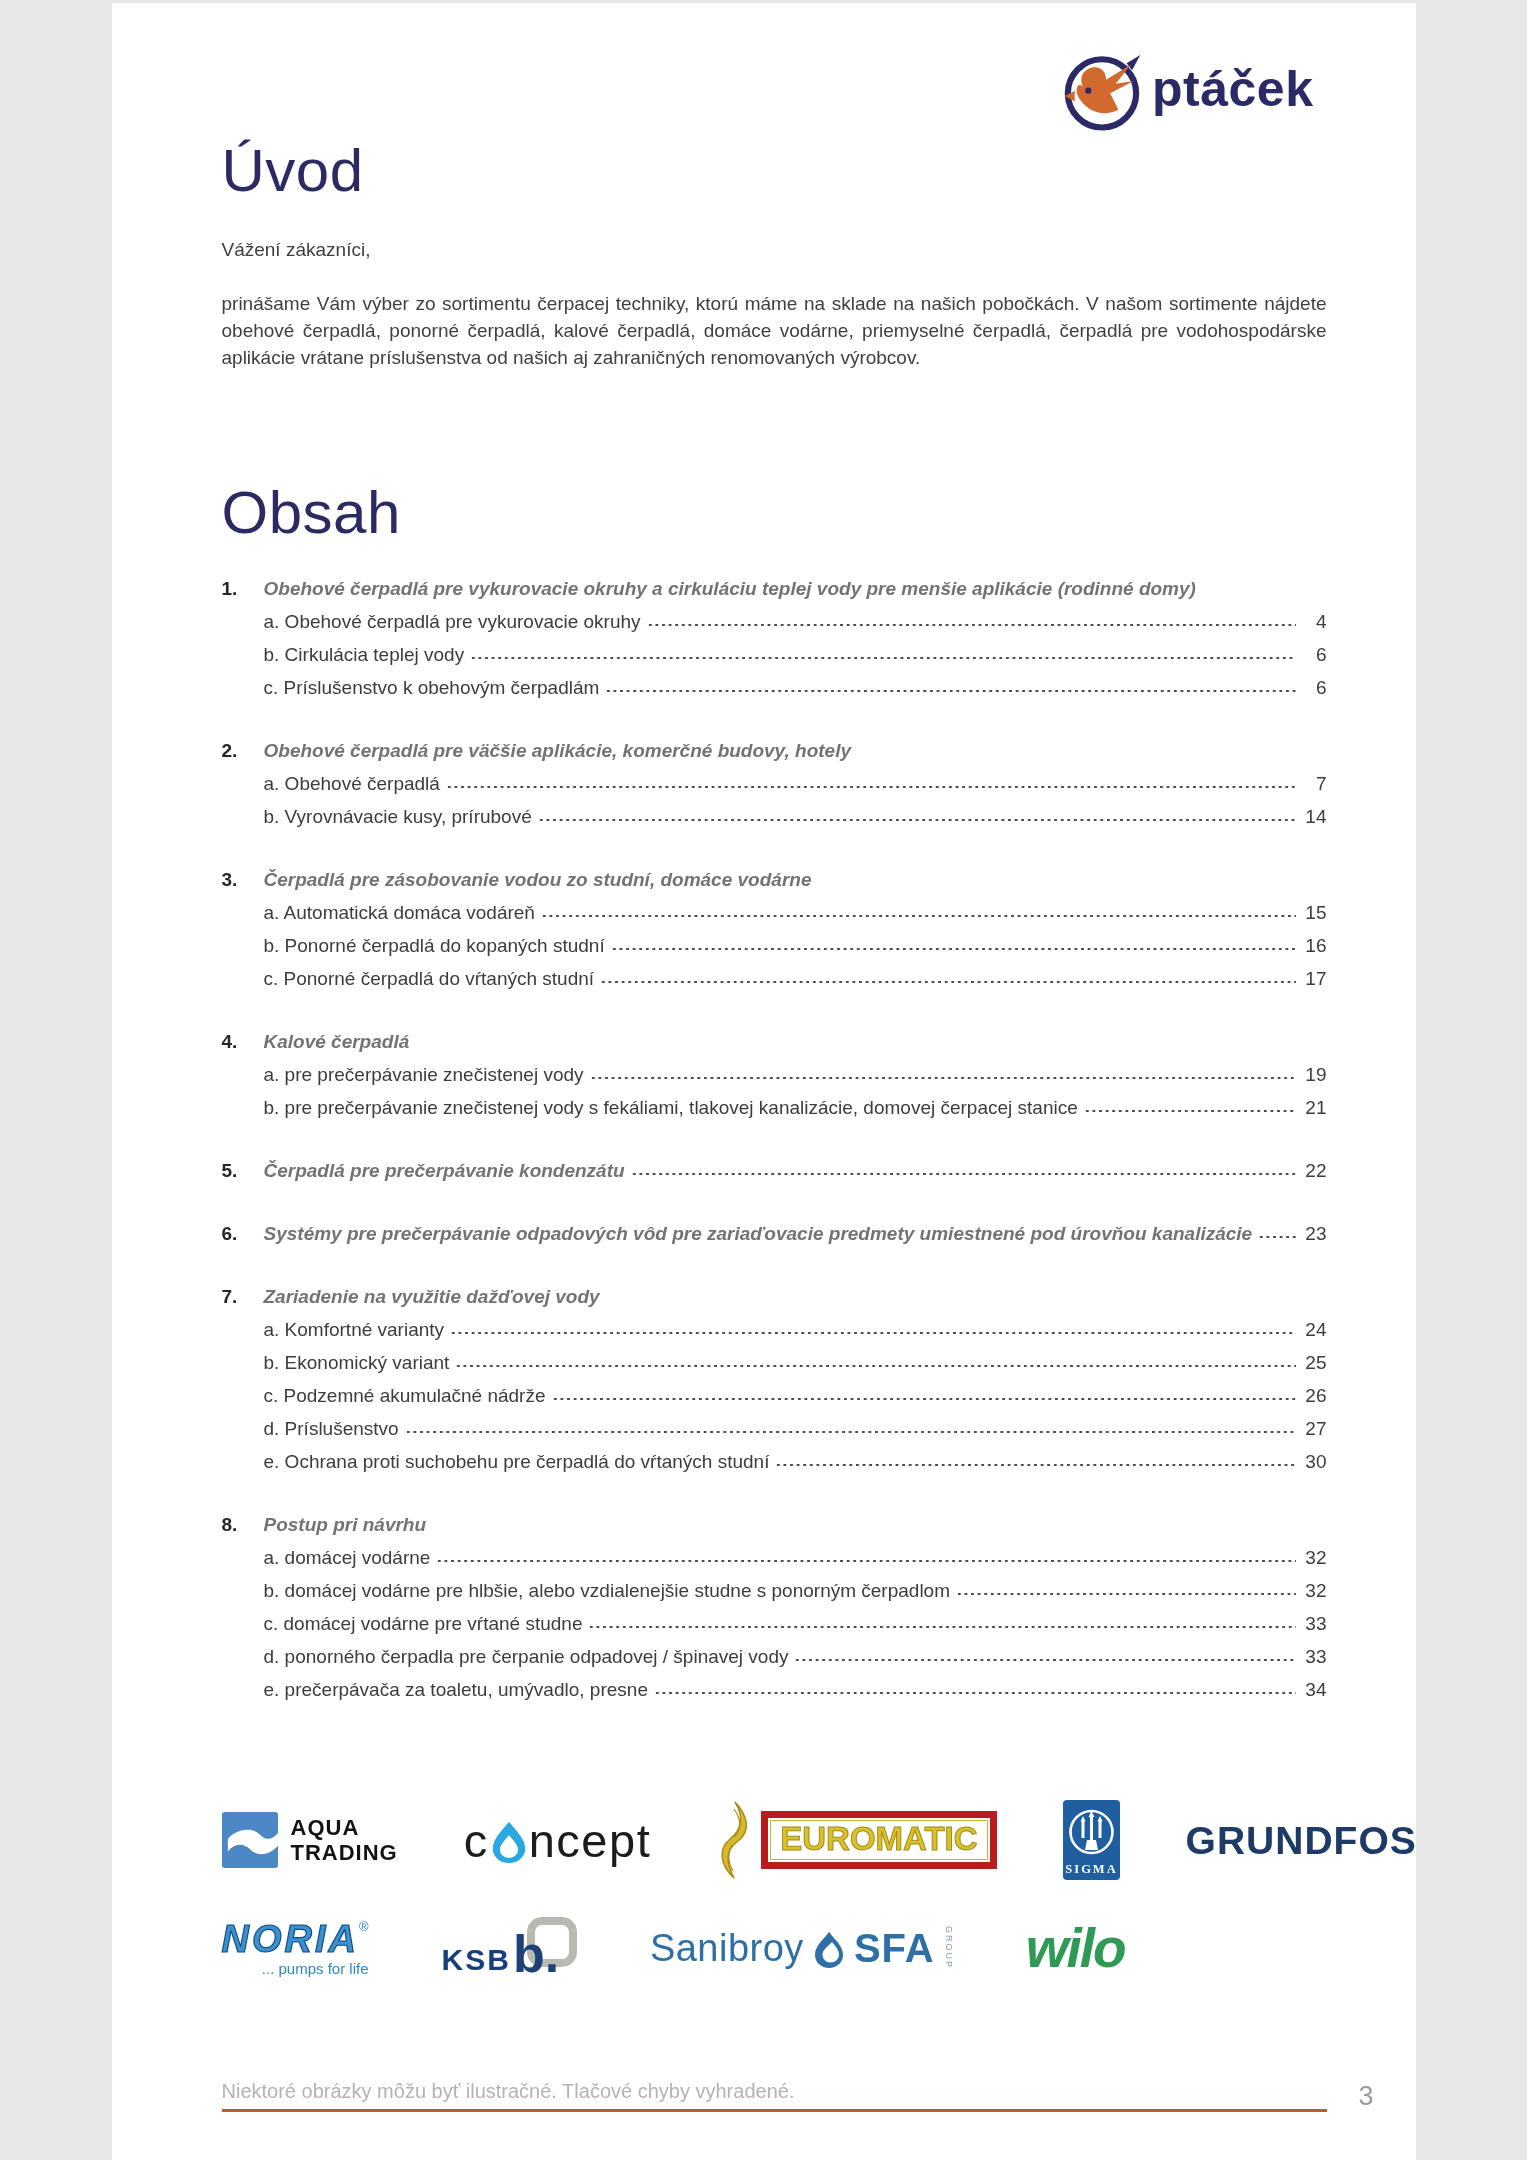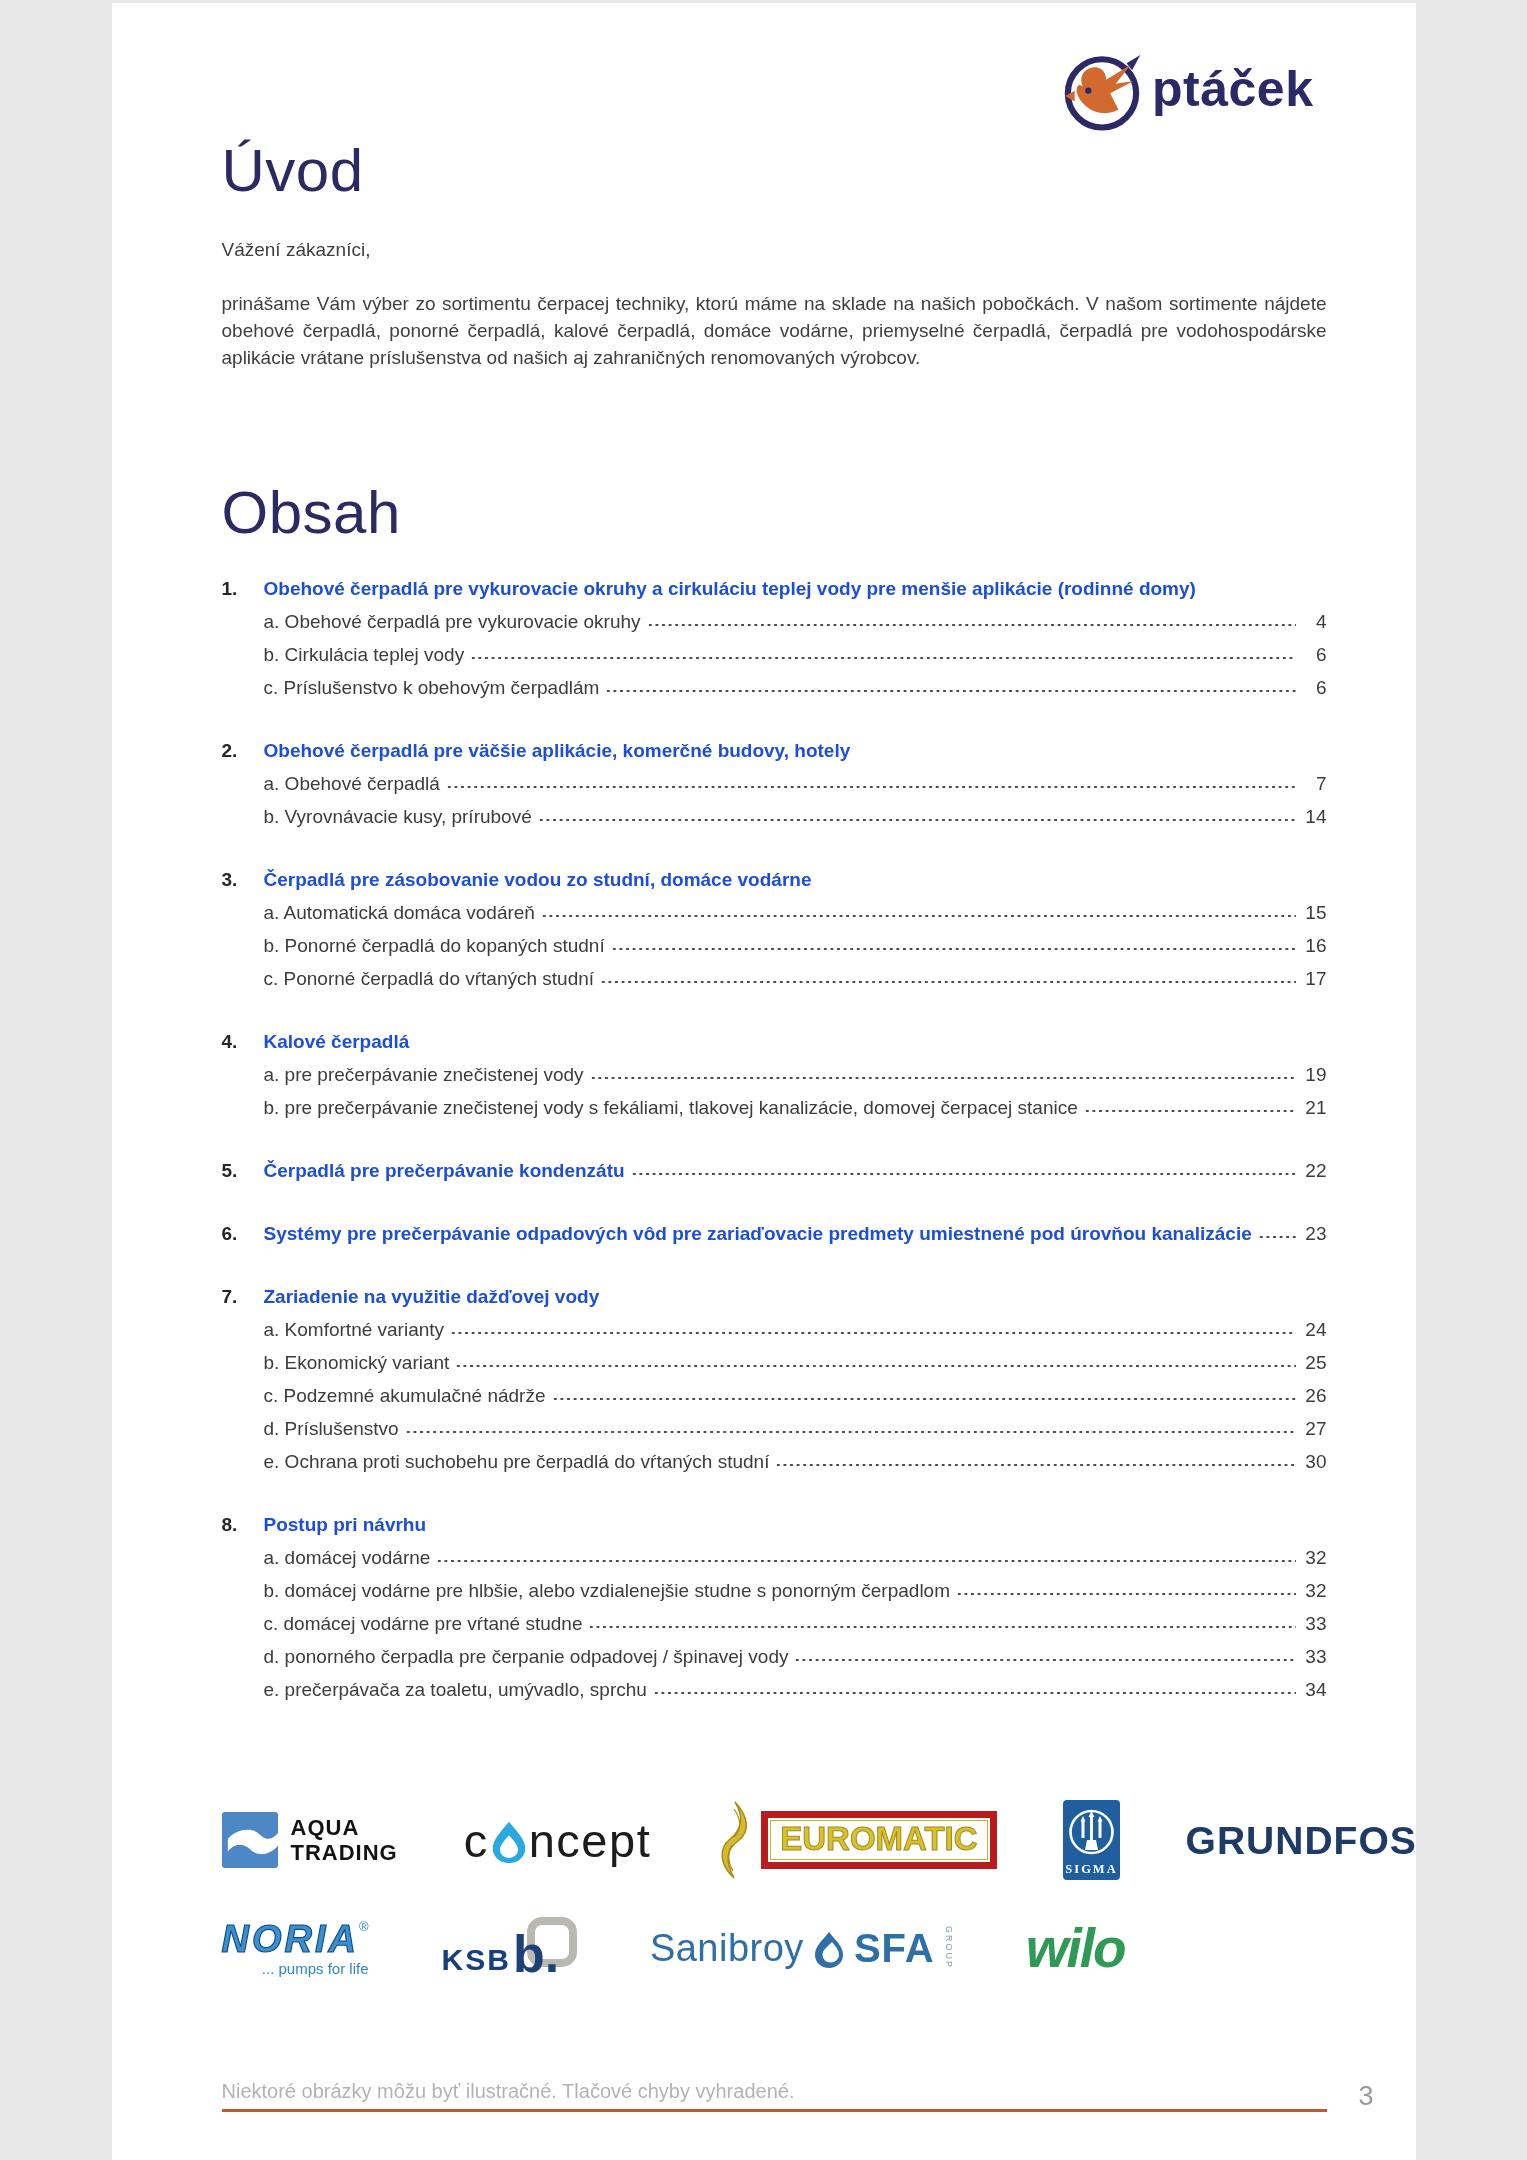--- a/index.html
+++ b/index.html
@@ -33,21 +33,21 @@
   .toc-title{margin-top:110px;}
   
   .salutation{margin:34px 0 0;font-size:19px;line-height:27px;}
   .body-par{margin:27px 0 0;font-size:19px;line-height:27px;text-align:justify;}
   
   .toc-list{margin-top:28px;}
   .toc-section{margin-top:30px;}
   .toc-section:first-child{margin-top:0;}
   .toc-row{display:flex;align-items:baseline;font-size:19px;line-height:33px;color:#3c3c3c;}
   .toc-num{flex:none;width:42px;font-weight:700;color:#262626;}
-  .toc-heading-title{font-weight:700;color:#1d4ed8;}
+  .toc-heading-title{font-weight:700;color:#737373;font-style:italic;}
   .toc-item{padding-left:42px;}
   .toc-label{flex:none;}
   .toc-dots{
     flex:1 1 auto;min-width:14px;align-self:stretch;margin:0 3px 0 6px;
     background-image:radial-gradient(circle,#4c4c4c 1.25px,rgba(0,0,0,0) 1.5px);
     background-size:6.6px 8px;background-repeat:repeat-x;
     background-position:0 calc(100% - 9px);
   }
   .toc-page{flex:none;min-width:28px;text-align:right;font-weight:400;color:#3c3c3c;}
   
@@ -270,21 +270,21 @@
           <span class="toc-label">c. domácej vodárne pre vŕtané studne</span>
           <span class="toc-dots"></span>
           <span class="toc-page">33</span>
         </div>
         <div class="toc-row toc-item">
           <span class="toc-label">d. ponorného čerpadla pre čerpanie odpadovej / špinavej vody</span>
           <span class="toc-dots"></span>
           <span class="toc-page">33</span>
         </div>
         <div class="toc-row toc-item">
-          <span class="toc-label">e. prečerpávača za toaletu, umývadlo, sprchu</span>
+          <span class="toc-label">e. prečerpávača za toaletu, umývadlo, presne</span>
           <span class="toc-dots"></span>
           <span class="toc-page">34</span>
         </div>
       </div>
     </div>
 
   <div class="brands">
     <div class="brands-row brands-row1">
 
       <div class="brand aqua">

